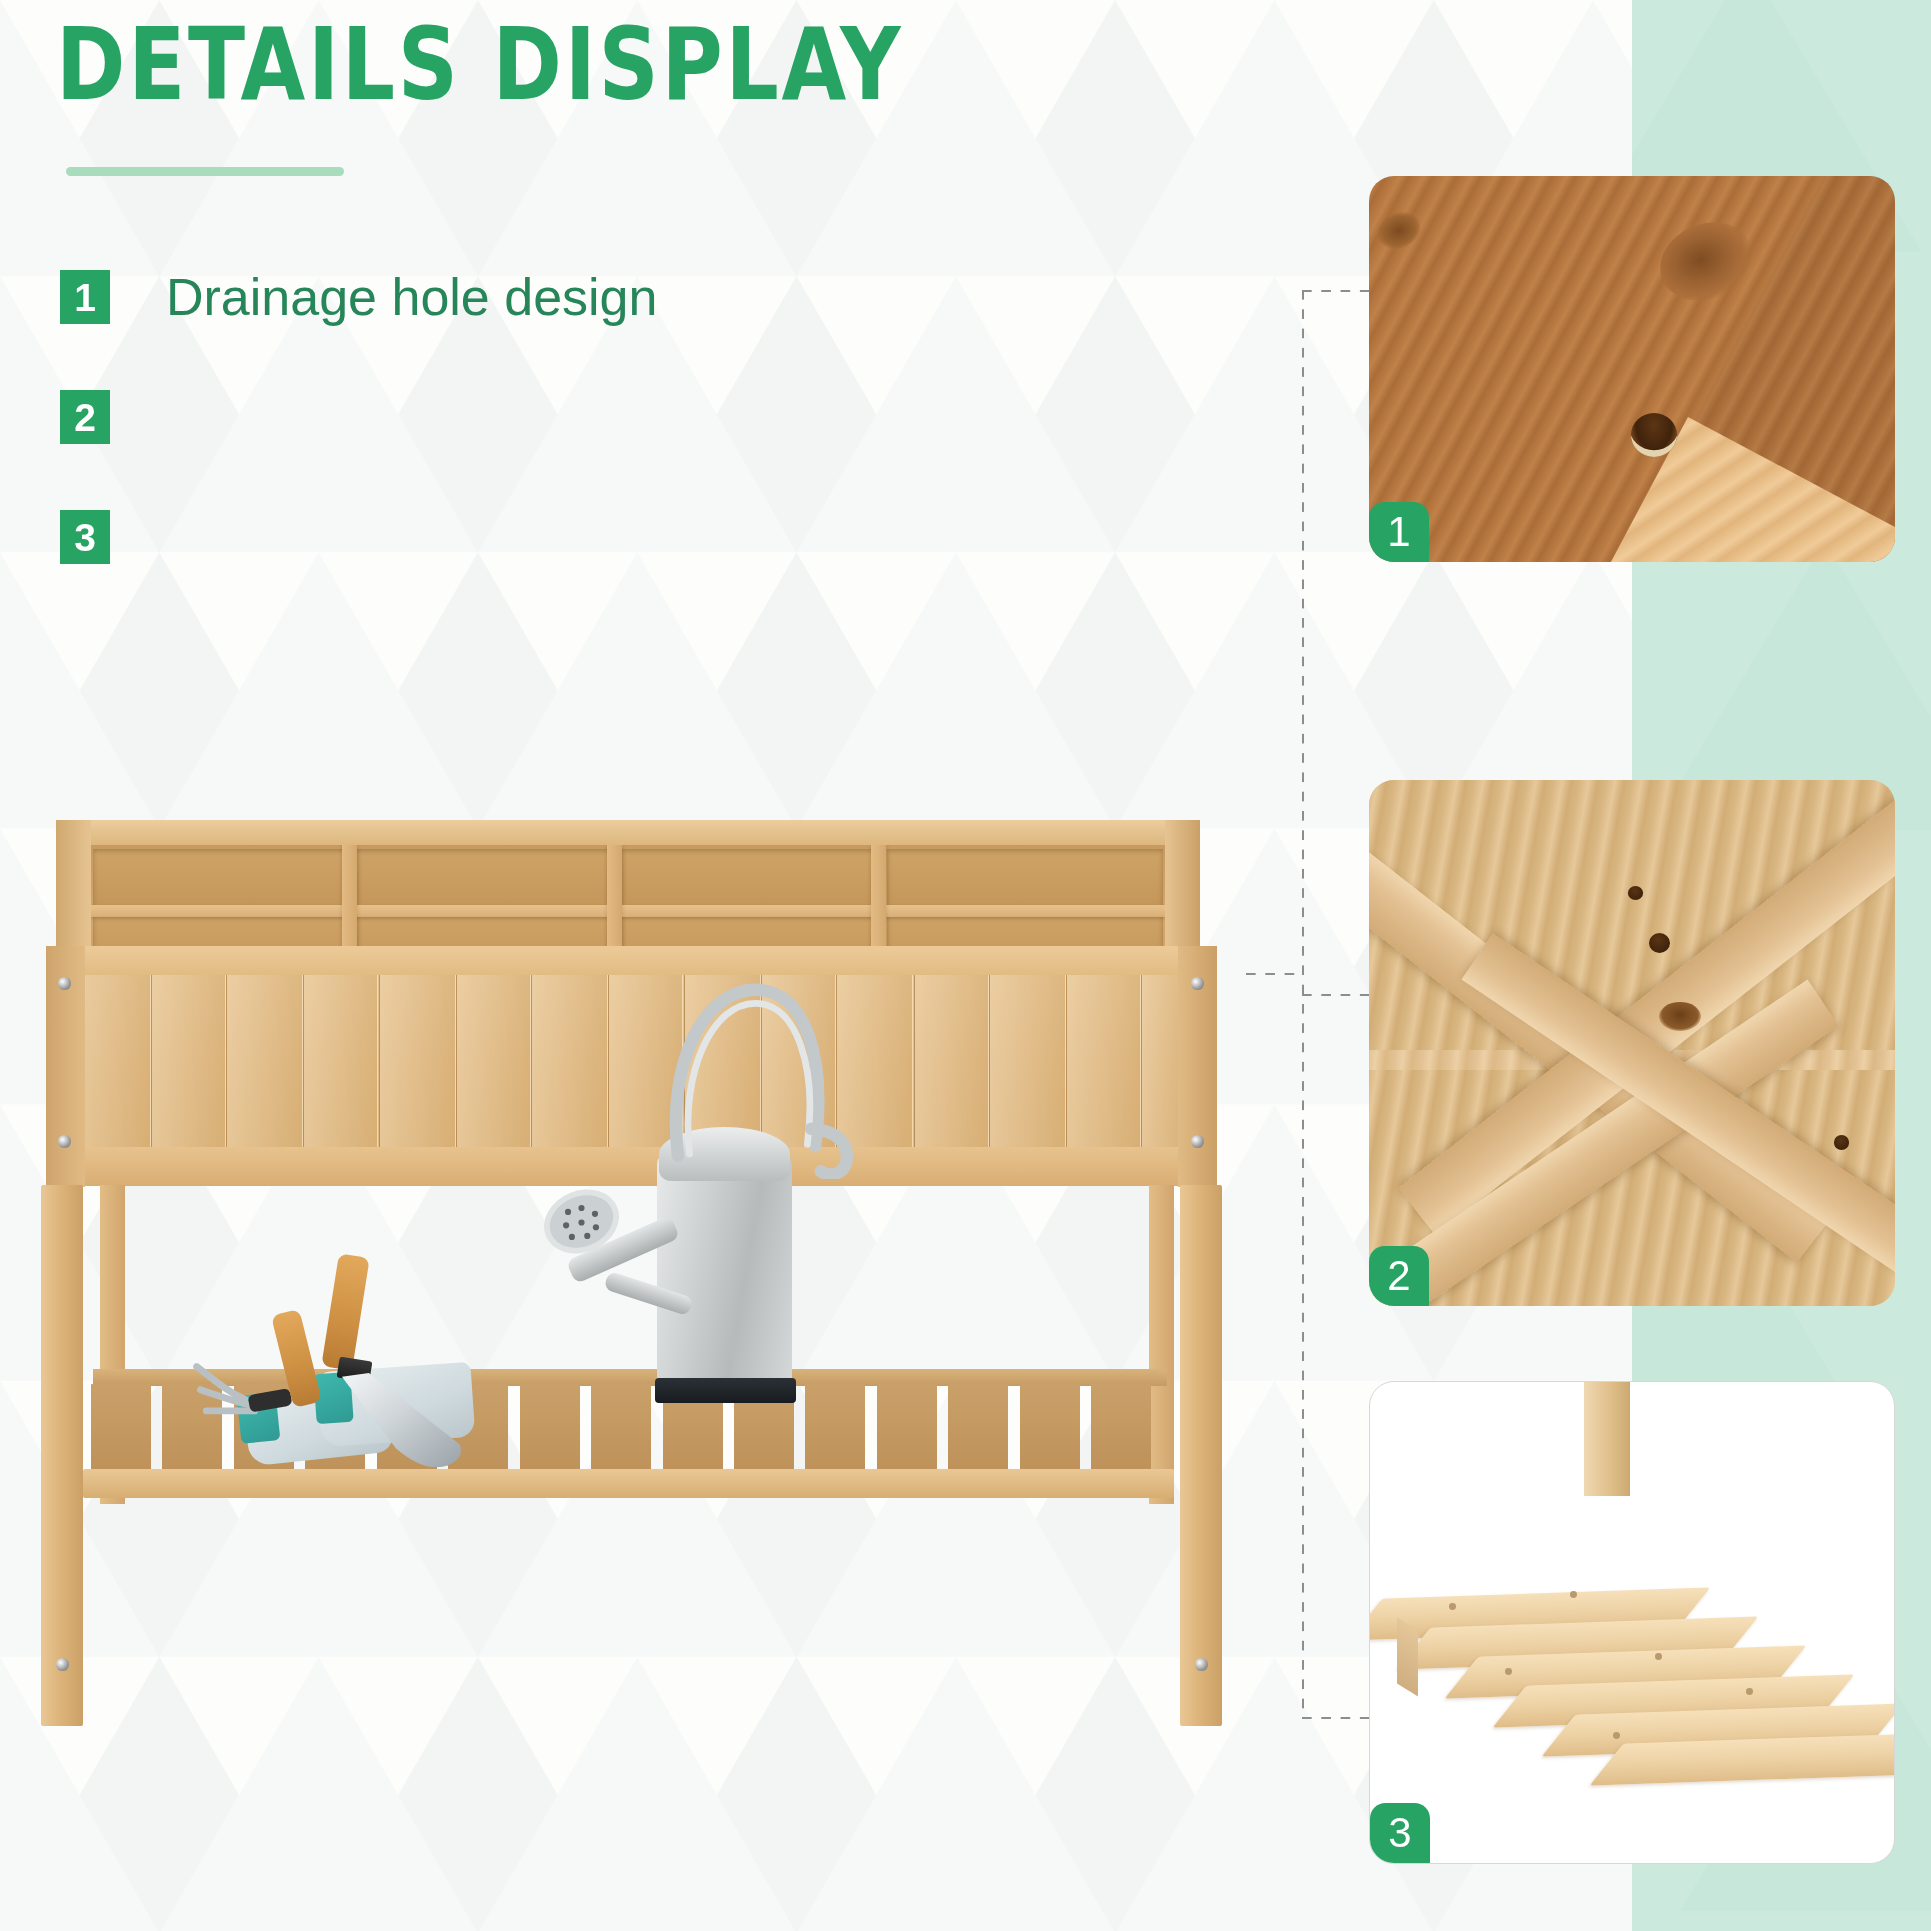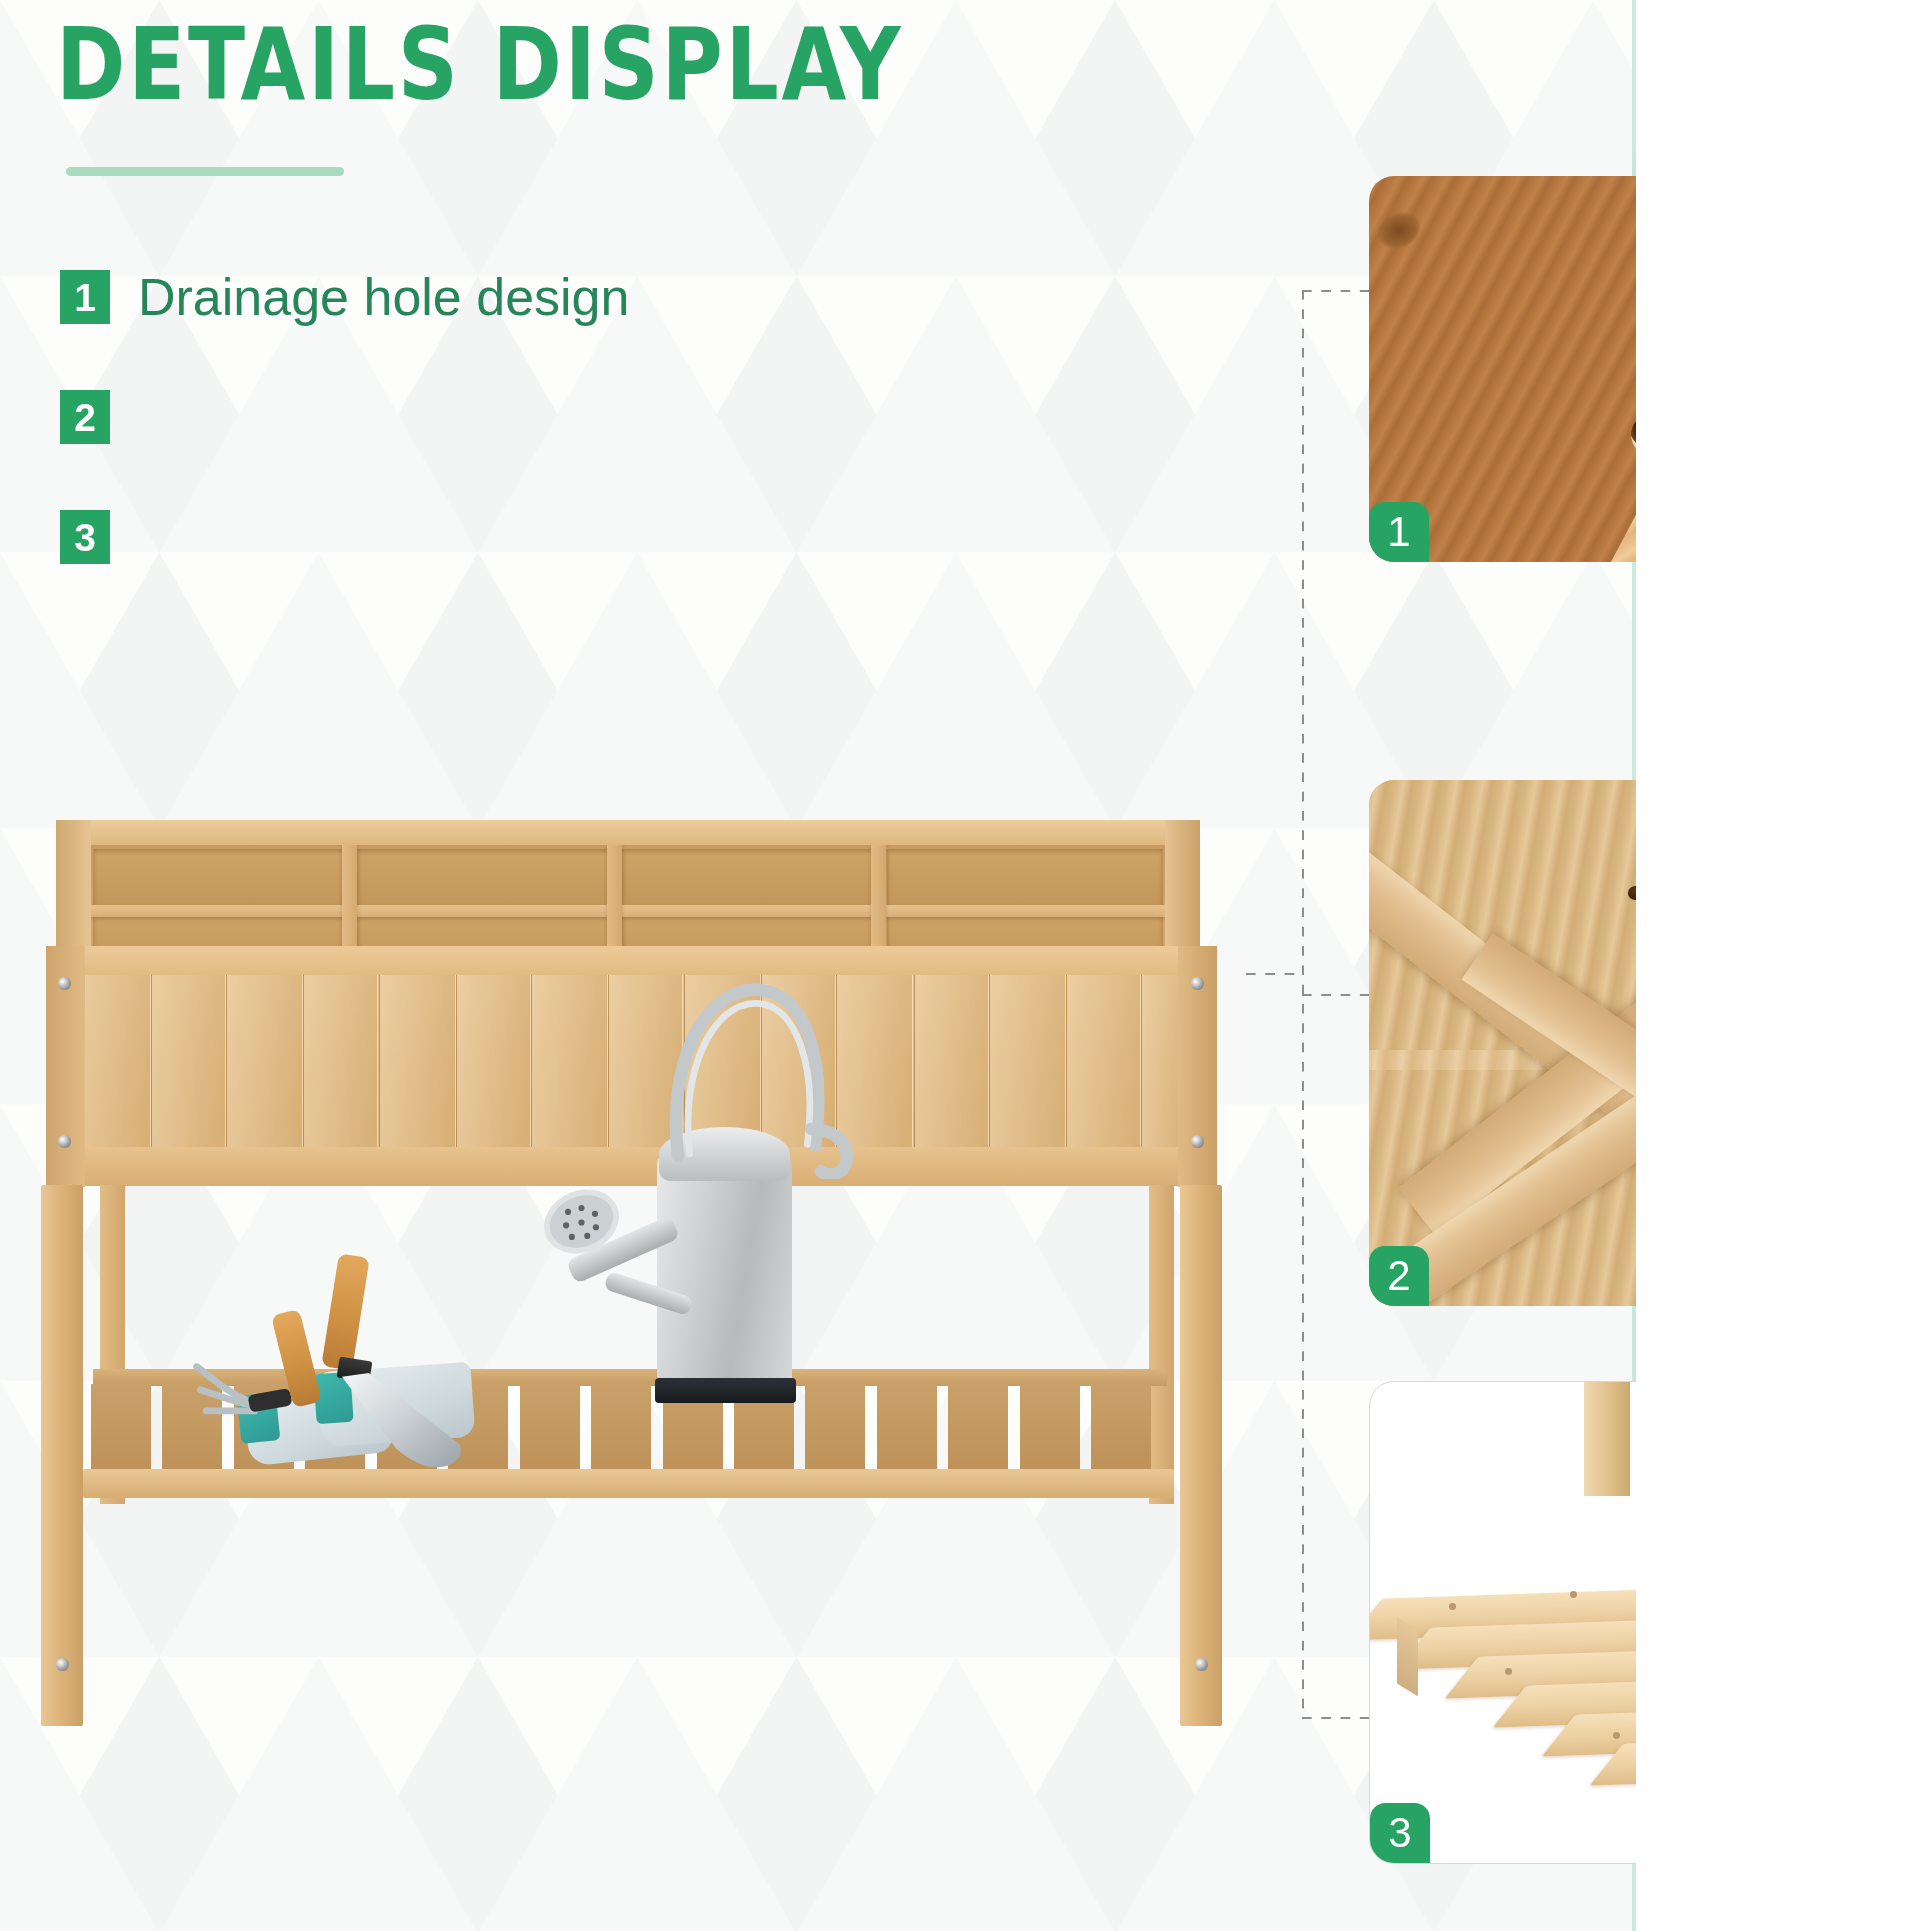--- a/index.html
+++ b/index.html
@@ -2,21 +2,21 @@
 <html><head>
 <meta charset="utf-8">
 <style>
   html, body {
     margin: 0;
     padding: 0;
     background: #ffffff;
   }
   #stage {
     position: relative;
-    width: 1636px;
+    width: 1931px;
     height: 1931px;
     overflow: hidden;
     background: #fdfefd;
     font-family: "Liberation Sans", sans-serif;
   }
 
   
   .bg-base {
     position: absolute;
     inset: 0;
@@ -84,21 +84,21 @@
     background: #27a464;
     color: #ffffff;
     font-size: 39px;
     font-weight: 700;
     display: flex;
     align-items: center;
     justify-content: center;
     line-height: 1;
   }
   .f-text {
-    margin-left: 28px;
+    margin-left: 56px;
     color: #27855a;
     font-size: 52px;
     line-height: 1.05;
     white-space: nowrap;
   }
 
   
   .product {
     position: absolute;
     left: 29px;

